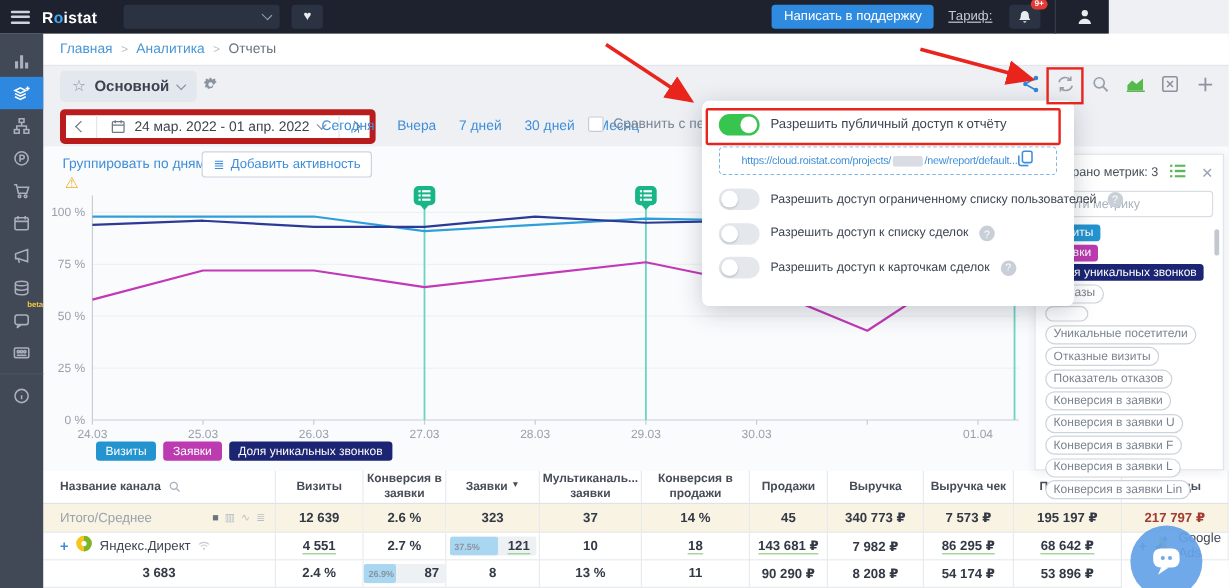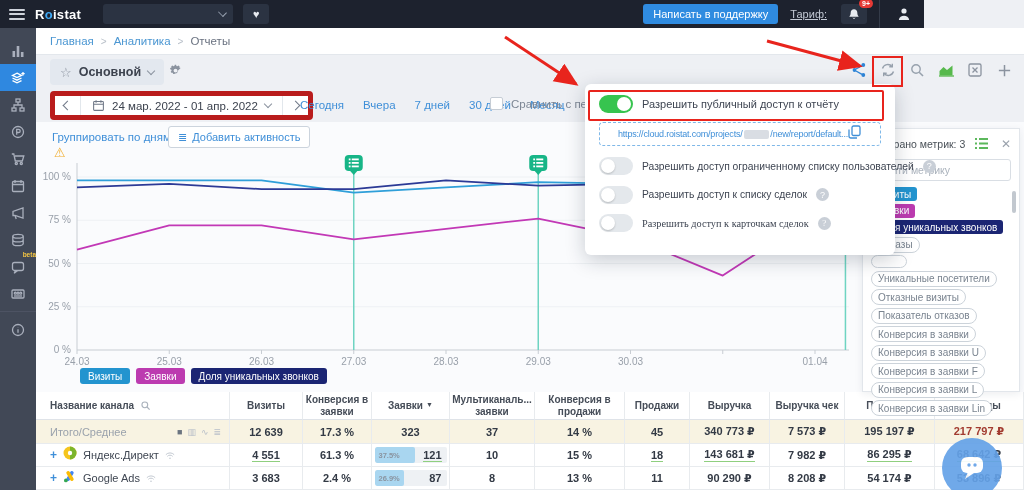--- a/index.html
+++ b/index.html
@@ -52,21 +52,21 @@
   #date-row{position:absolute;left:36px;top:89px;width:988px;height:33px;}
   .date-widget{position:absolute;left:14px;top:2px;height:29px;background:#fff;border:5px solid #b91c1c;border-radius:4px;display:flex;align-items:stretch;}
   .dw-btn{width:26px;display:flex;align-items:center;justify-content:center;cursor:pointer;}
   .dw-btn.l{border-right:1px solid #e2e7ec;}
   .dw-btn.r{border-left:1px solid #e2e7ec;}
   .chev{width:7px;height:7px;border-right:1.6px solid #6f7887;border-bottom:1.6px solid #6f7887;}
   .chev.left{transform:rotate(135deg);}
   .chev.right{transform:rotate(-45deg);}
   .dw-mid{display:flex;align-items:center;gap:7px;padding:0 11px;cursor:pointer;}
   .date-text{font-size:11.5px;color:#3c424e;}
-  #quick-links{position:absolute;left:232px;top:10px;display:flex;gap:19px;margin-left:32px;}
+  #quick-links{position:absolute;left:232px;top:10px;display:flex;gap:19px;}
   .qlink{font-size:11.5px;color:#3f8fd8;cursor:pointer;white-space:nowrap;}
   .cmp{position:absolute;left:454px;top:8px;display:flex;align-items:center;gap:8px;}
   .cmp .box{width:13px;height:13px;border:1px solid #c6cdd5;background:#fff;border-radius:2px;cursor:pointer;}
   .cmp span{font-size:11.5px;color:#7c8694;white-space:nowrap;}
 
   
   #chart-zone{position:absolute;left:36px;top:122px;width:988px;height:270px;background:#fafbfd;}
   .group-by{position:absolute;left:16px;top:9px;display:flex;align-items:center;gap:6px;cursor:pointer;}
   .group-by span{font-size:11.5px;color:#3f8fd8;}
   .gb-caret{width:6px;height:6px;border-right:1.5px solid #3f8fd8;border-bottom:1.5px solid #3f8fd8;transform:rotate(45deg);margin-top:-3px;}
@@ -498,21 +498,21 @@
     <div class="name-cell beige">
       <span class="totals-name">Итого/Среднее</span>
       <span class="mini-icons">
         <b>■</b>
         <span>▥</span>
         <span>∿</span>
         <span>≣</span>
       </span>
     </div>
     <div class="td beige">12 639</div>
-    <div class="td beige">17.3 %</div>
+    <div class="td beige">2.6 %</div>
     <div class="td beige">323</div>
     <div class="td beige">37</div>
     <div class="td beige">14 %</div>
     <div class="td beige">45</div>
     <div class="td beige">340 773 ₽</div>
     <div class="td beige">7 573 ₽</div>
     <div class="td beige">195 197 ₽</div>
     <div class="td beige red">217 797 ₽</div>
     <div class="name-cell">
       <span class="plus-exp">+</span>
@@ -524,34 +524,31 @@
       <span class="ch-name">Яндекс.Директ</span>
       <span><svg width="10" height="9" viewBox="0 0 12 10">
           <path d="M1 4a7 7 0 0110 0M2.8 6a4.4 4.4 0 016.4 0" fill="none" stroke="#c4cad2" stroke-width="1.2"></path>
           <circle cx="6" cy="8.3" r="1" fill="#c4cad2"></circle>
         </svg></span>
     </div>
     <div class="td">
       <span class="lnk">4 551</span>
     </div>
     <div class="td ">
-      <span>61.3 %</span>
+      <span>2.7 %</span>
     </div>
     <div class="td">
       <div class="bar">
         <div class="fill" style="width: 56.25%;"></div>
         <span class="pct">37.5%</span>
         <span class="num lnk">121</span>
       </div>
     </div>
     <div class="td ">
       <span>10</span>
-    </div>
-    <div class="td ">
-      <span>15 %</span>
     </div>
     <div class="td">
       <span class="lnk">18</span>
     </div>
     <div class="td">
       <span class="lnk">143 681 ₽</span>
     </div>
     <div class="td ">
       <span>7 982 ₽</span>
     </div>
@@ -636,21 +633,21 @@
         <span class="lbl">Разрешить доступ ограниченному списку пользователей</span>
         <span class="help">?</span>
       </div>
       <div class="pop-row" style="margin-bottom: 10.5px;">
         <div class="switch off">
           <i></i>
         </div>
         <span class="lbl">Разрешить доступ к списку сделок</span>
         <span class="help">?</span>
       </div>
-      <div class="pop-row" style="margin-bottom: 10.5px; font-family: Liberation Serif, serif;">
+      <div class="pop-row" style="margin-bottom: 10.5px;">
         <div class="switch off">
           <i></i>
         </div>
         <span class="lbl">Разрешить доступ к карточкам сделок</span>
         <span class="help">?</span>
       </div>
     </div>
 </div>
 
 <div class="red-box" style="left:588px;top:90px;width:296px;height:31px;border-radius:2px;"></div>

